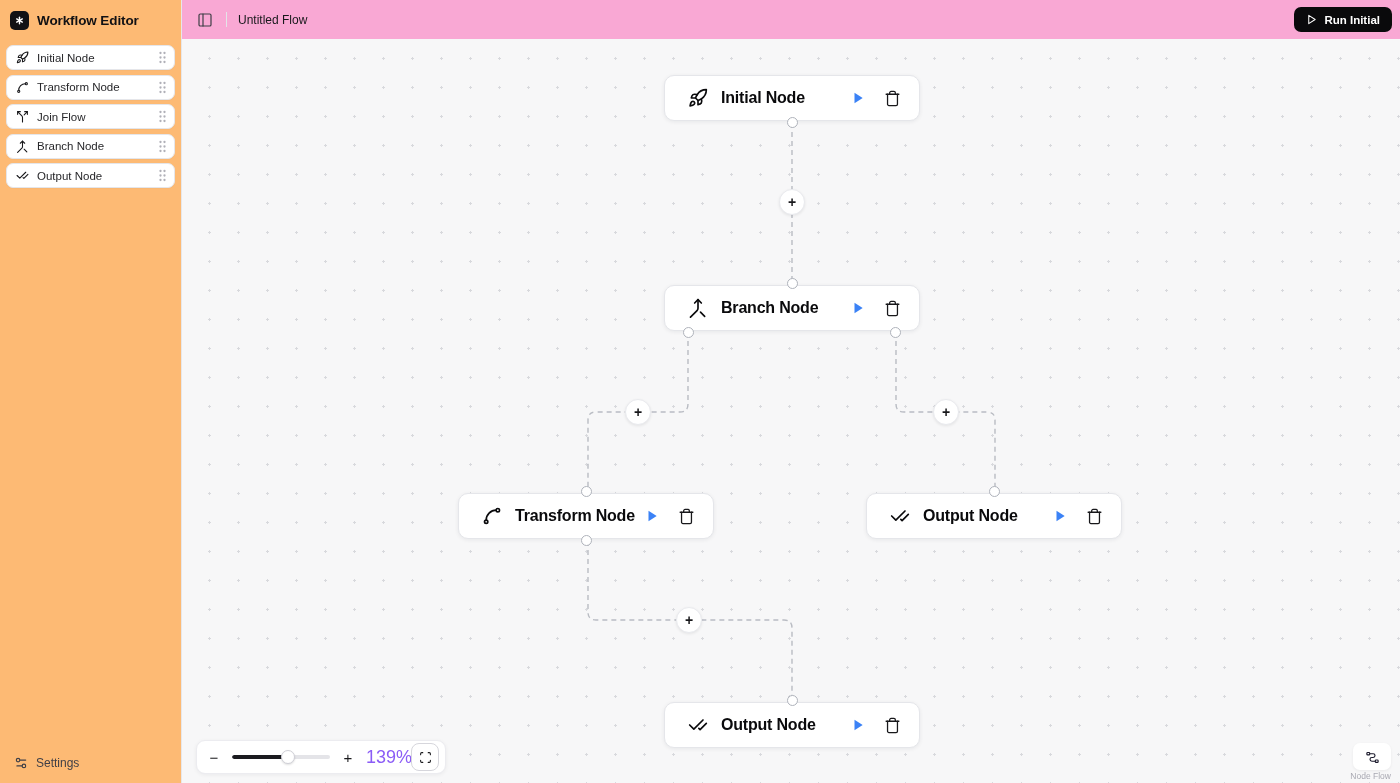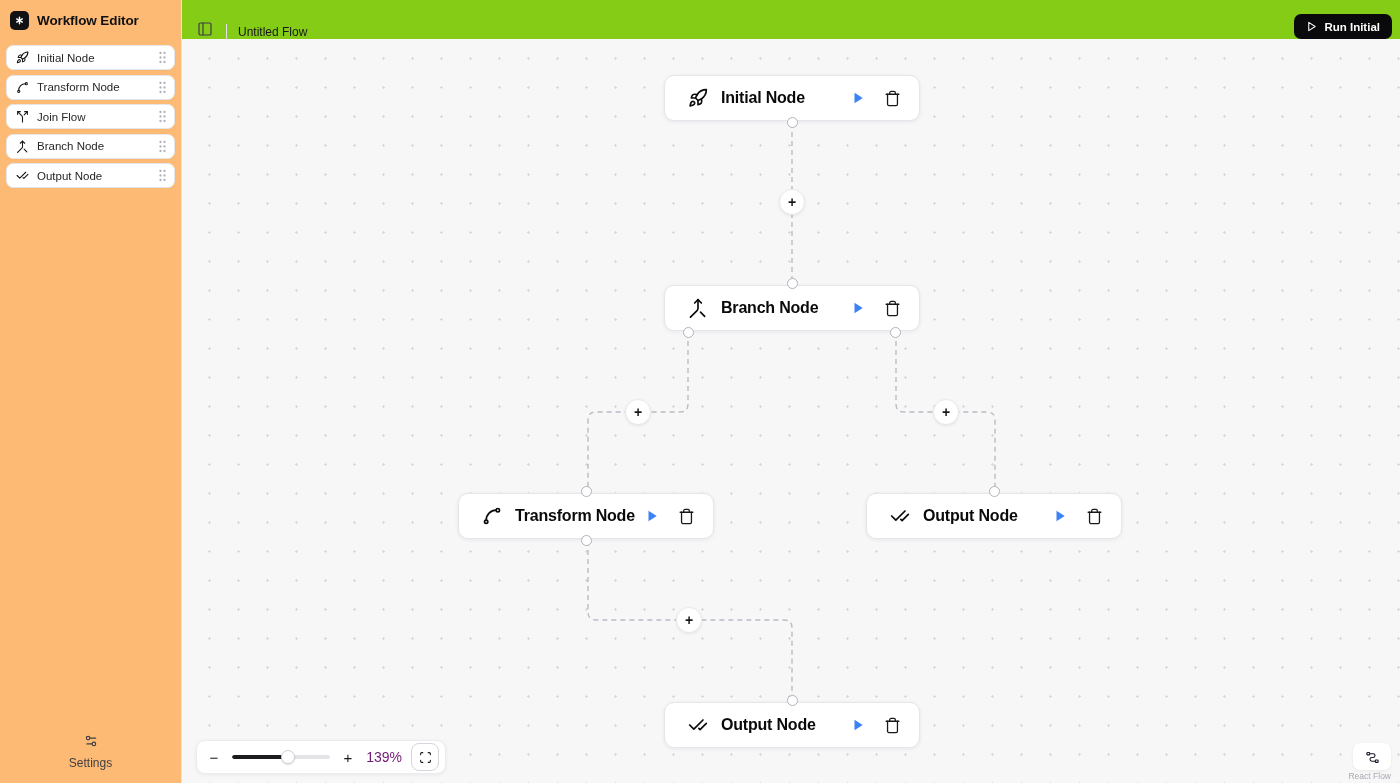--- a/index.html
+++ b/index.html
@@ -29,27 +29,27 @@
     height:25px; background:#ffffff; border:1px solid #e5e6ea; border-radius:7px;
     display:flex; align-items:center; padding:0 7px 0 9px; gap:8px; cursor:grab;
     box-shadow:0 1px 1px rgba(16,24,40,.02);
   }
   .palette-item .p-icon svg { width:13px; height:13px; }
   .palette-label { font-size:11.5px; color:#27272a; flex:1; white-space:nowrap; }
   .grip { flex:0 0 auto; opacity:.85; }
 
   .sidebar-footer {
     margin-top:auto; padding:0 14px 13px 14px; display:flex; align-items:center; gap:8px;
-    font-size:12px; color:#3f3f46;flex-direction:column;
+    font-size:12px; color:#3f3f46;
   }
 
   
   .topbar {
-    position:absolute; left:182px; top:0; right:0; height:39px; background:#84cc16;
-    display:flex; align-items:flex-end; padding:0 8px 0 13px; z-index:20;
+    position:absolute; left:182px; top:0; right:0; height:39px; background:#f9a8d4;
+    display:flex; align-items:center; padding:0 8px 0 13px; z-index:20;
   }
   .icon-btn { background:none; border:none; padding:2px; cursor:pointer; display:flex; align-items:center; }
   .tb-divider { width:1px; height:15px; background:#e4e4e8; margin:0 11px; }
   .flow-name { font-size:12px; color:#18181b; }
   .run-btn {
     margin-left:auto; background:#0a0a0c; color:#ffffff; border:none; border-radius:7px;
     height:25px; padding:0 12px; display:flex; align-items:center; gap:7px;
     font-family:"Liberation Sans", sans-serif; font-size:11.5px; font-weight:bold; cursor:pointer;
   }
 
@@ -105,21 +105,21 @@
     font-family:"Liberation Sans", sans-serif; padding:0;
   }
   .slider { position:relative; width:98px; height:14px; display:flex; align-items:center; cursor:pointer; }
   .slider-track { width:100%; height:4px; border-radius:2px; background:#e4e4e8; overflow:hidden; }
   .slider-fill { width:57%; height:100%; background:#1b1b1f; border-radius:2px; }
   .slider-thumb {
     position:absolute; left:57%; top:50%; transform:translate(-50%,-50%);
     width:14px; height:14px; background:#fff; border:1px solid #cfcfd6; border-radius:50%;
     box-shadow:0 1px 2px rgba(0,0,0,.12); cursor:grab;
   }
-  .zoom-label { font-size:14px; color:#701a75; width:36px; text-align:right; }
+  .zoom-label { font-size:18px; color:#8b5cf6; width:36px; text-align:right; }
   .fit-btn {
     width:28px; height:28px; background:#fff; border:1px solid #d6d6dc; border-radius:8px;
     display:flex; align-items:center; justify-content:center; cursor:pointer; padding:0;
   }
 
   
   .attribution { position:absolute; right:9px; bottom:2px; display:flex; flex-direction:column; align-items:flex-end; }
   .attr-panel {
     width:38px; height:27px; background:#fff; border-radius:7px;
     box-shadow:0 1px 3px rgba(0,0,0,.06); display:flex; align-items:center; justify-content:center;
@@ -439,15 +439,15 @@
   </div>
 
   <div class="attribution">
     <button class="attr-panel">
       <svg width="15" height="15" viewBox="0 0 24 24" fill="none" stroke="#1a192b" stroke-width="1.8" stroke-linecap="round">
         <path d="M7.5 7.5h5.5a3 3 0 0 1 0 6h-2a3 3 0 0 0 0 6h5.5"></path>
         <rect x="3" y="5.6" width="4.5" height="3.8" rx="1.2" fill="#fff"></rect>
         <rect x="16.5" y="17.6" width="4.5" height="3.8" rx="1.2" fill="#fff"></rect>
       </svg>
     </button>
-    <span class="attr-label">React Flow</span>
+    <span class="attr-label">Node Flow</span>
   </div>
 </div>
 
 </body></html>

